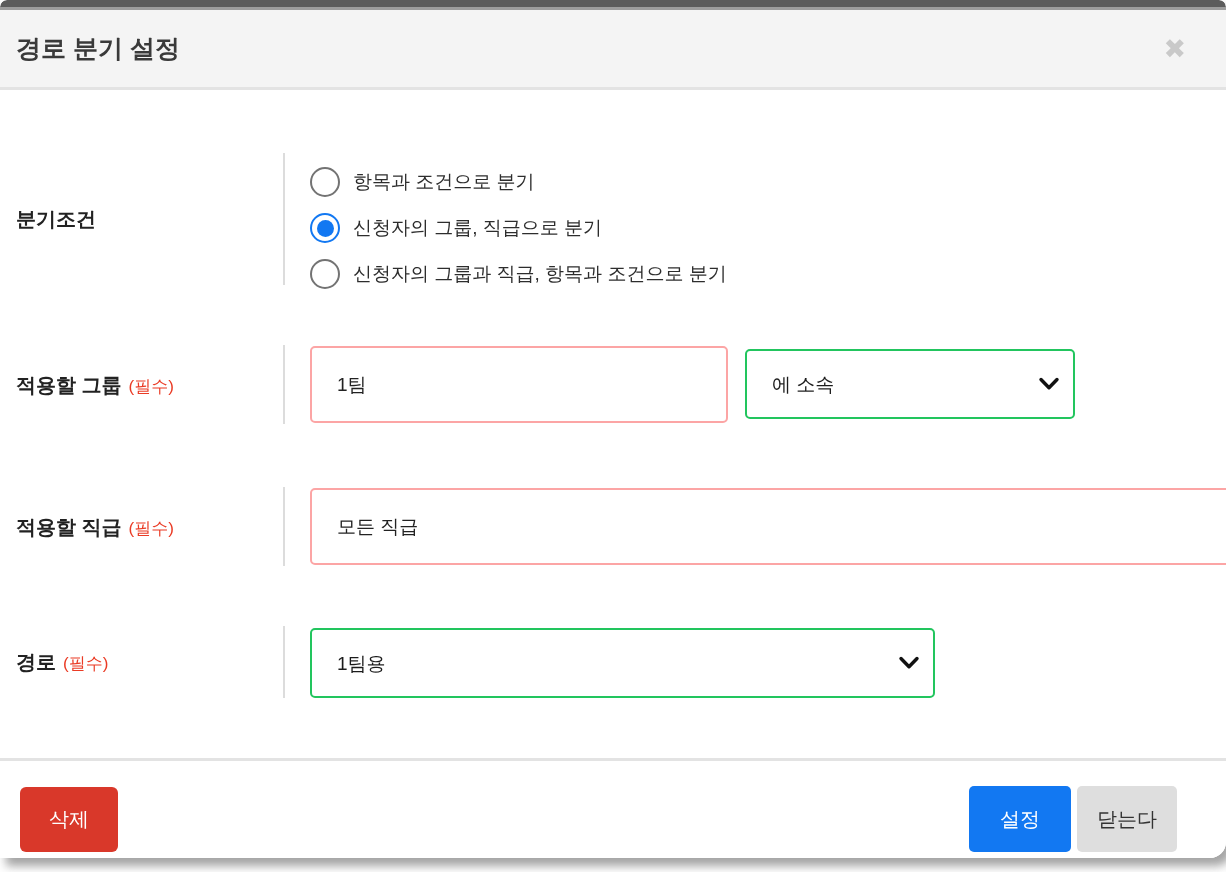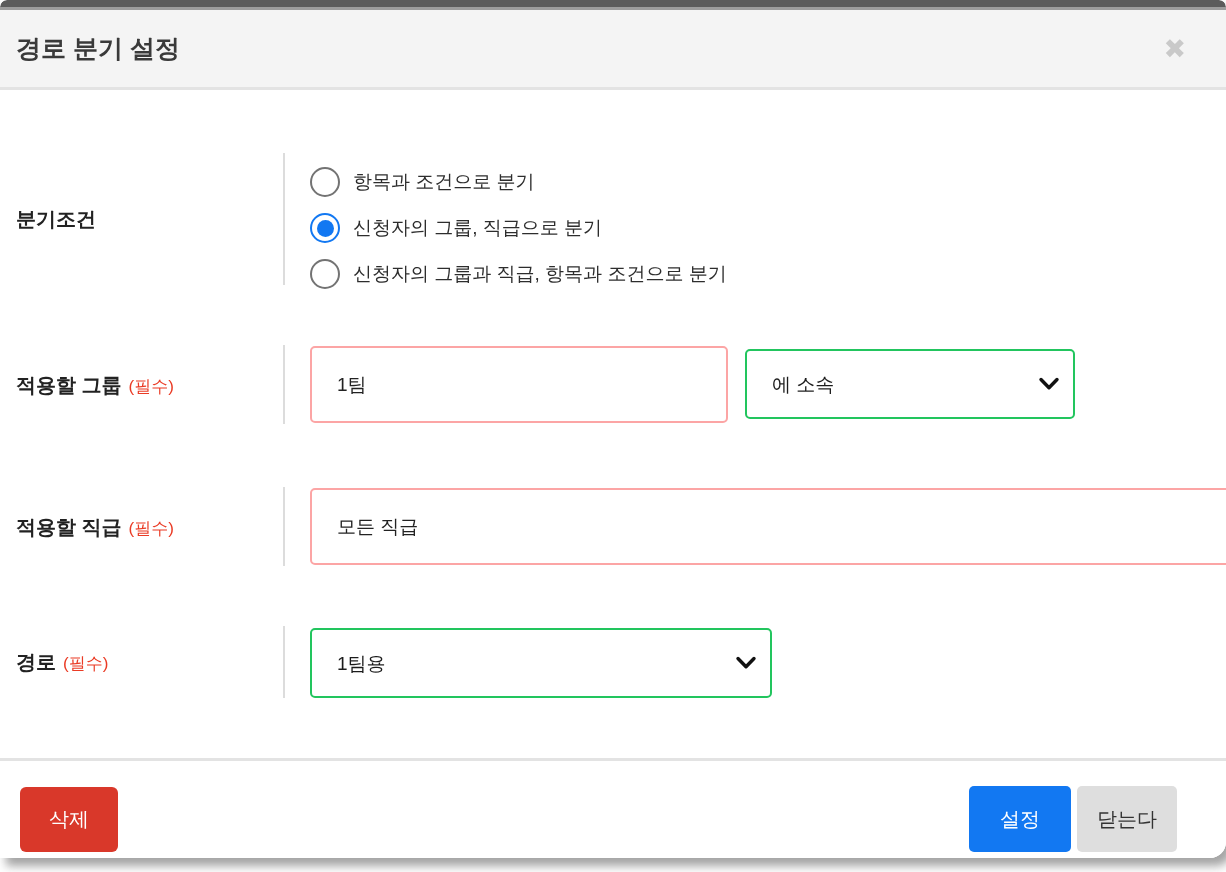--- a/index.html
+++ b/index.html
@@ -42,21 +42,21 @@
   .radio-label { margin-left:13px; font-size:19px; color:#2d2d2d; white-space:nowrap; }
 
   .text-input { position:absolute; height:77px; border:2px solid #fca5a5; border-radius:5px;
                 background:#fff; font-size:19px; color:#222; padding:0 0 0 25px;
                 font-family:"Liberation Sans","DejaVu Sans",sans-serif; }
   .in-group { left:310px; top:1px; width:418px; }
   .in-rank  { left:310px; top:1px; width:992px; }
 
   .select-wrap { position:absolute; height:70px; }
   .sw-group { left:745px; top:4px; width:330px; }
-  .sw-route { left:310px; top:2px; width:462px; }
+  .sw-route { left:310px; top:2px; width:625px; }
   .sel { width:100%; height:100%; border:2px solid #22c55e; border-radius:5px; background:#fff;
          appearance:none; -webkit-appearance:none; -moz-appearance:none;
          font-size:19px; color:#1b1b1b; padding:0 40px 0 25px; cursor:pointer;
          font-family:"Liberation Sans","DejaVu Sans",sans-serif; }
   .chev { position:absolute; right:15px; top:50%; transform:translateY(-50%);
           width:22px; height:14px; pointer-events:none; }
   .chev path { fill:none; stroke:#111; stroke-width:3.4; stroke-linecap:round; stroke-linejoin:round; }
 
   .footer { position:absolute; left:0; top:758px; right:0; bottom:0;
             background:#fff; border-top:3px solid #e3e3e3; }

